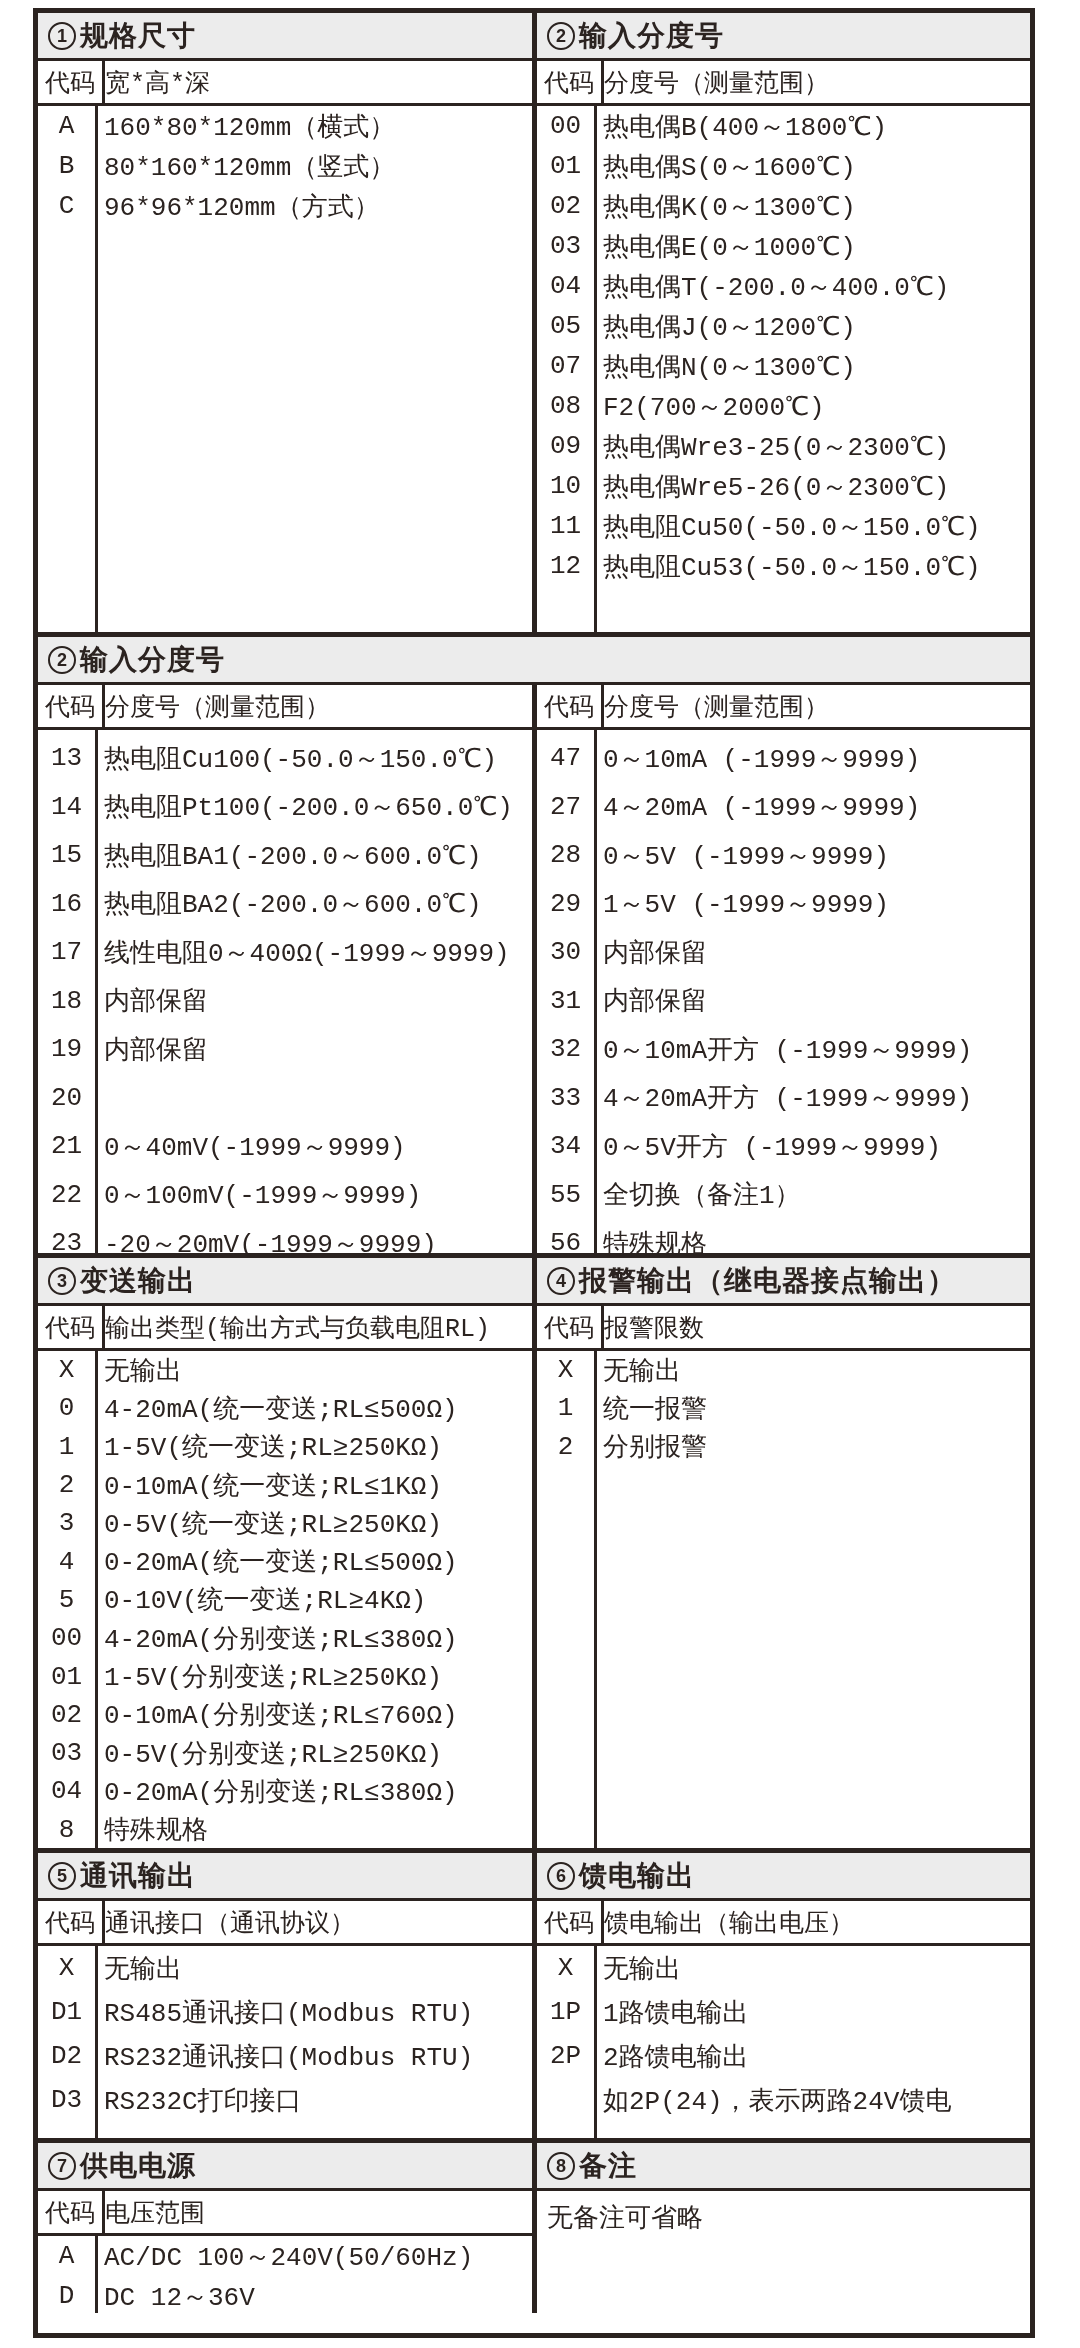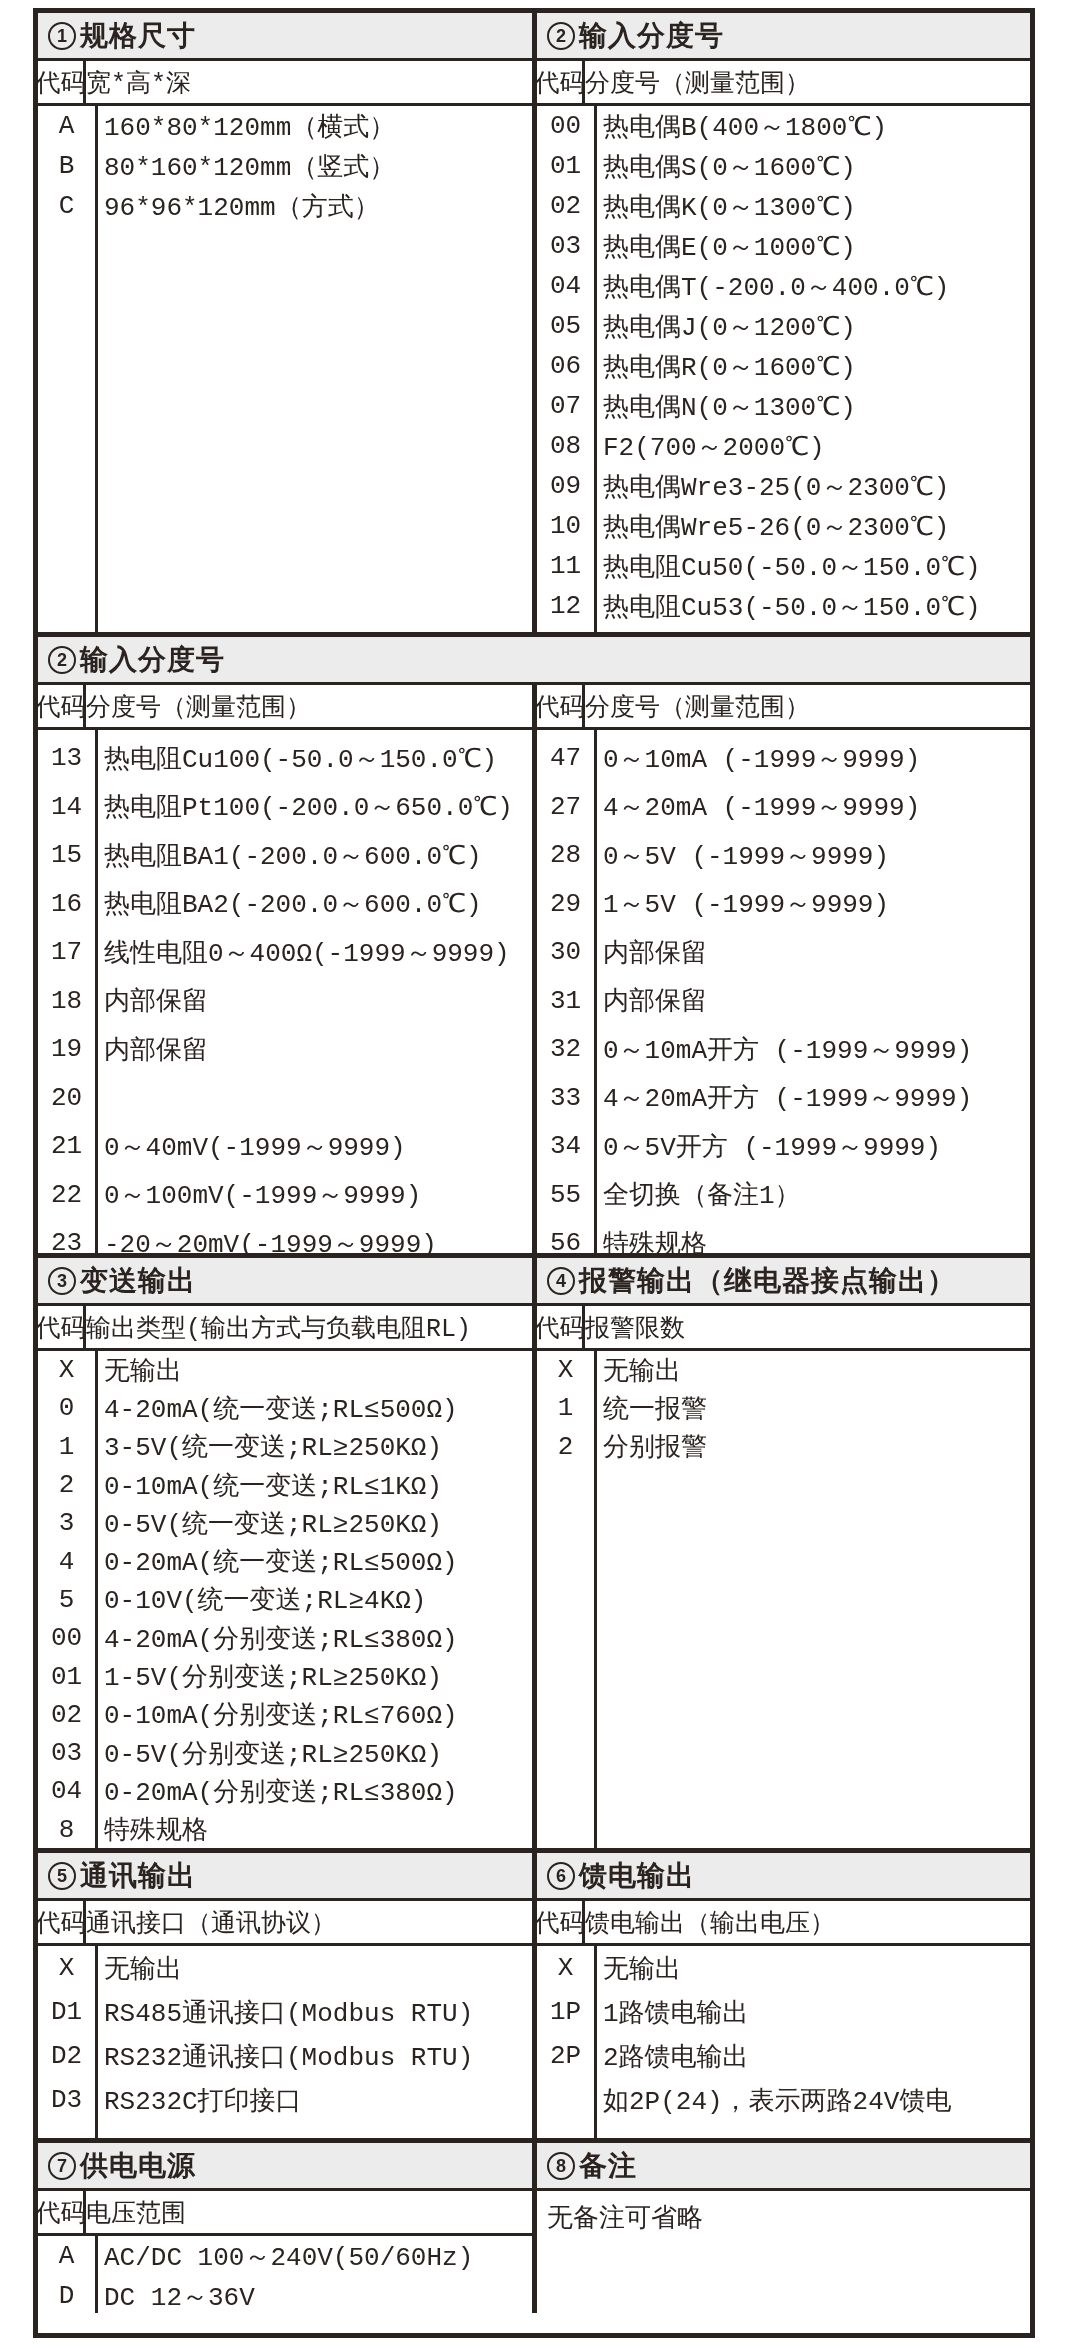--- a/index.html
+++ b/index.html
@@ -32,21 +32,21 @@
     width:28px;height:28px;border:2.5px solid var(--ink);border-radius:50%;
     display:inline-flex;align-items:center;justify-content:center;
     font-weight:bold;font-size:18px;line-height:1;flex:0 0 28px;
   }
   .band-title{font-weight:bold;font-size:28px;margin-left:4px;white-space:nowrap;letter-spacing:1px;}
   .colhead{
     height:45px;flex:0 0 45px;border-bottom:3px solid var(--ink);
     display:flex;align-items:stretch;
     font-family:"Liberation Mono","DejaVu Sans Mono",monospace;font-size:25px;white-space:nowrap;
   }
-  .code-h{width:48px;border-right:3px solid var(--ink);display:flex;align-items:center;justify-content:center;}
+  .code-h{width:67px;border-right:3px solid var(--ink);display:flex;align-items:center;justify-content:center;}
   .desc-h{flex:1;display:flex;align-items:center;padding-left:0;overflow:hidden;}
   .data{flex:1 1 auto;position:relative;overflow:hidden;}
   .data.with-div::before{
     content:'';position:absolute;left:57px;top:0;bottom:0;width:3px;background:var(--ink);
   }
   .trow{display:flex;align-items:center;font-family:"Liberation Mono","DejaVu Sans Mono",monospace;font-size:26px;white-space:nowrap;}
   .cell.code{width:57px;text-align:center;flex:0 0 57px;}
   .cell.desc{flex:1;padding-left:6px;margin-left:3px;overflow:hidden;}
   .g1 .trow{height:40px;}
   .g2 .trow{height:40.5px;margin-top:8px;}
@@ -118,24 +118,20 @@
           </div>
           <div class="trow">
             <div class="cell code">04</div>
             <div class="cell desc">热电偶T(-200.0～400.0℃)</div>
           </div>
           <div class="trow">
             <div class="cell code">05</div>
             <div class="cell desc">热电偶J(0～1200℃)</div>
           </div>
           <div class="trow">
-            <div class="cell code">06</div>
-            <div class="cell desc">热电偶R(0～1600℃)</div>
-          </div>
-          <div class="trow">
             <div class="cell code">07</div>
             <div class="cell desc">热电偶N(0～1300℃)</div>
           </div>
           <div class="trow">
             <div class="cell code">08</div>
             <div class="cell desc">F2(700～2000℃)</div>
           </div>
           <div class="trow">
             <div class="cell code">09</div>
             <div class="cell desc">热电偶Wre3-25(0～2300℃)</div>
@@ -290,21 +286,21 @@
           <div class="trow">
             <div class="cell code">X</div>
             <div class="cell desc">无输出</div>
           </div>
           <div class="trow">
             <div class="cell code">0</div>
             <div class="cell desc">4-20mA(统一变送;RL≤500Ω)</div>
           </div>
           <div class="trow">
             <div class="cell code">1</div>
-            <div class="cell desc">3-5V(统一变送;RL≥250KΩ)</div>
+            <div class="cell desc">1-5V(统一变送;RL≥250KΩ)</div>
           </div>
           <div class="trow">
             <div class="cell code">2</div>
             <div class="cell desc">0-10mA(统一变送;RL≤1KΩ)</div>
           </div>
           <div class="trow">
             <div class="cell code">3</div>
             <div class="cell desc">0-5V(统一变送;RL≥250KΩ)</div>
           </div>
           <div class="trow">

